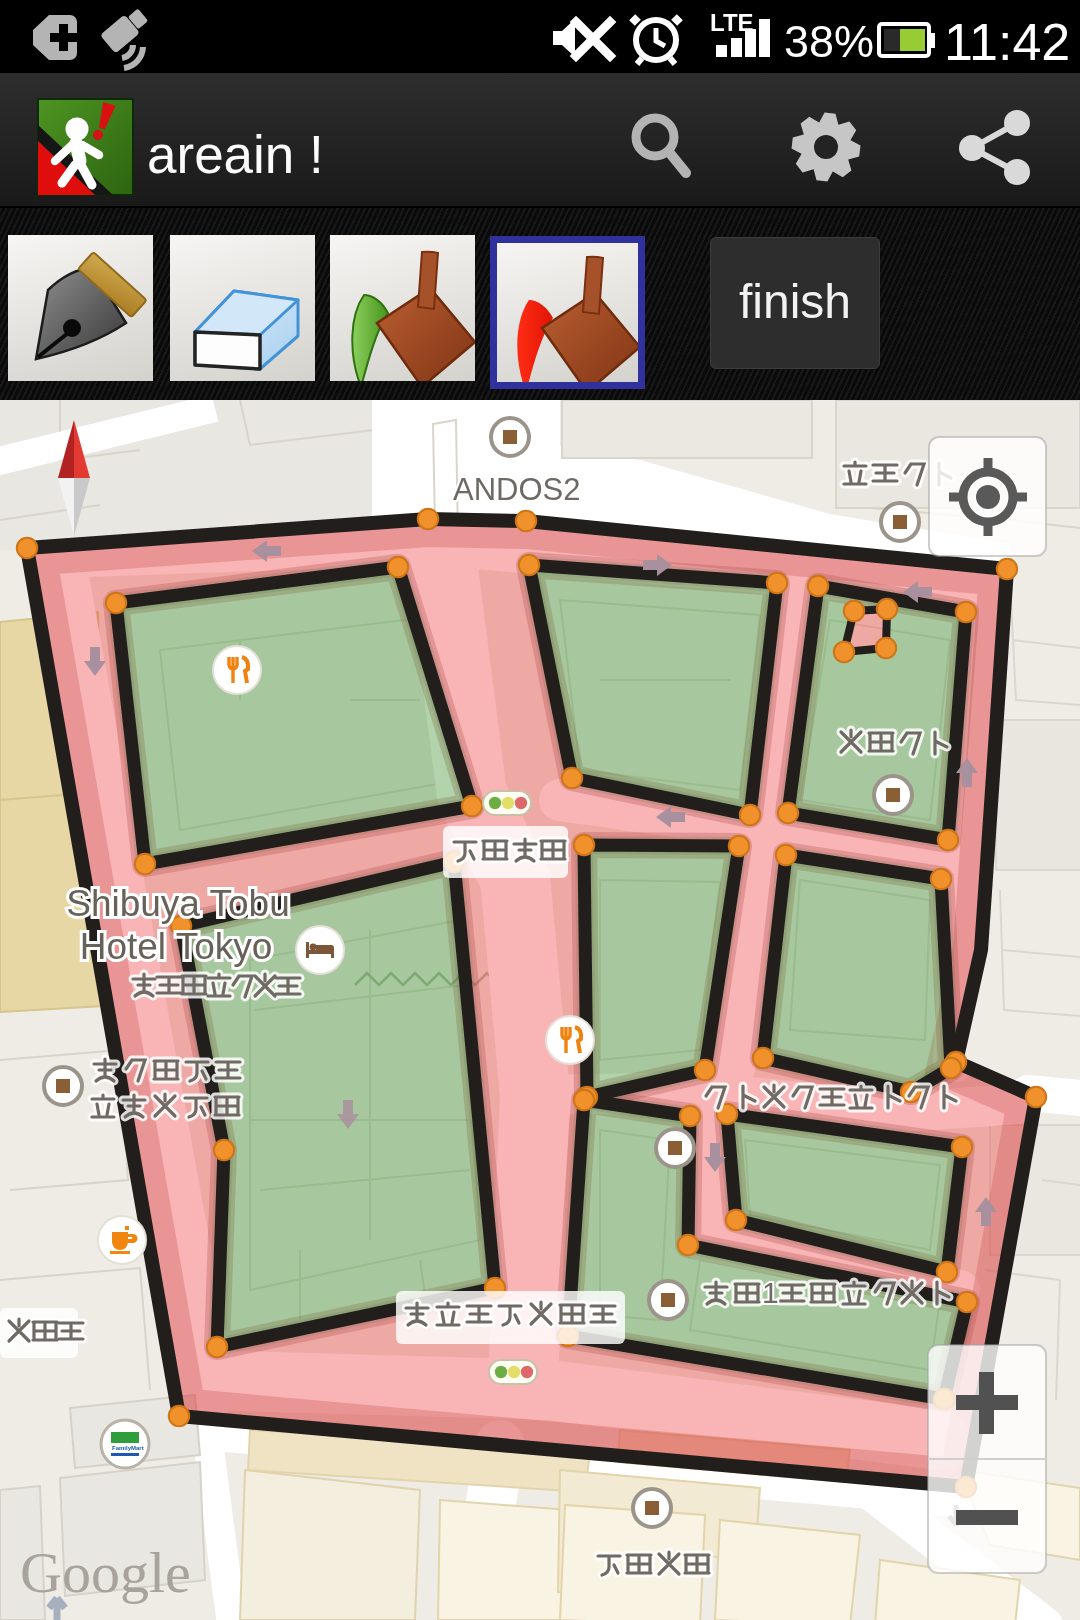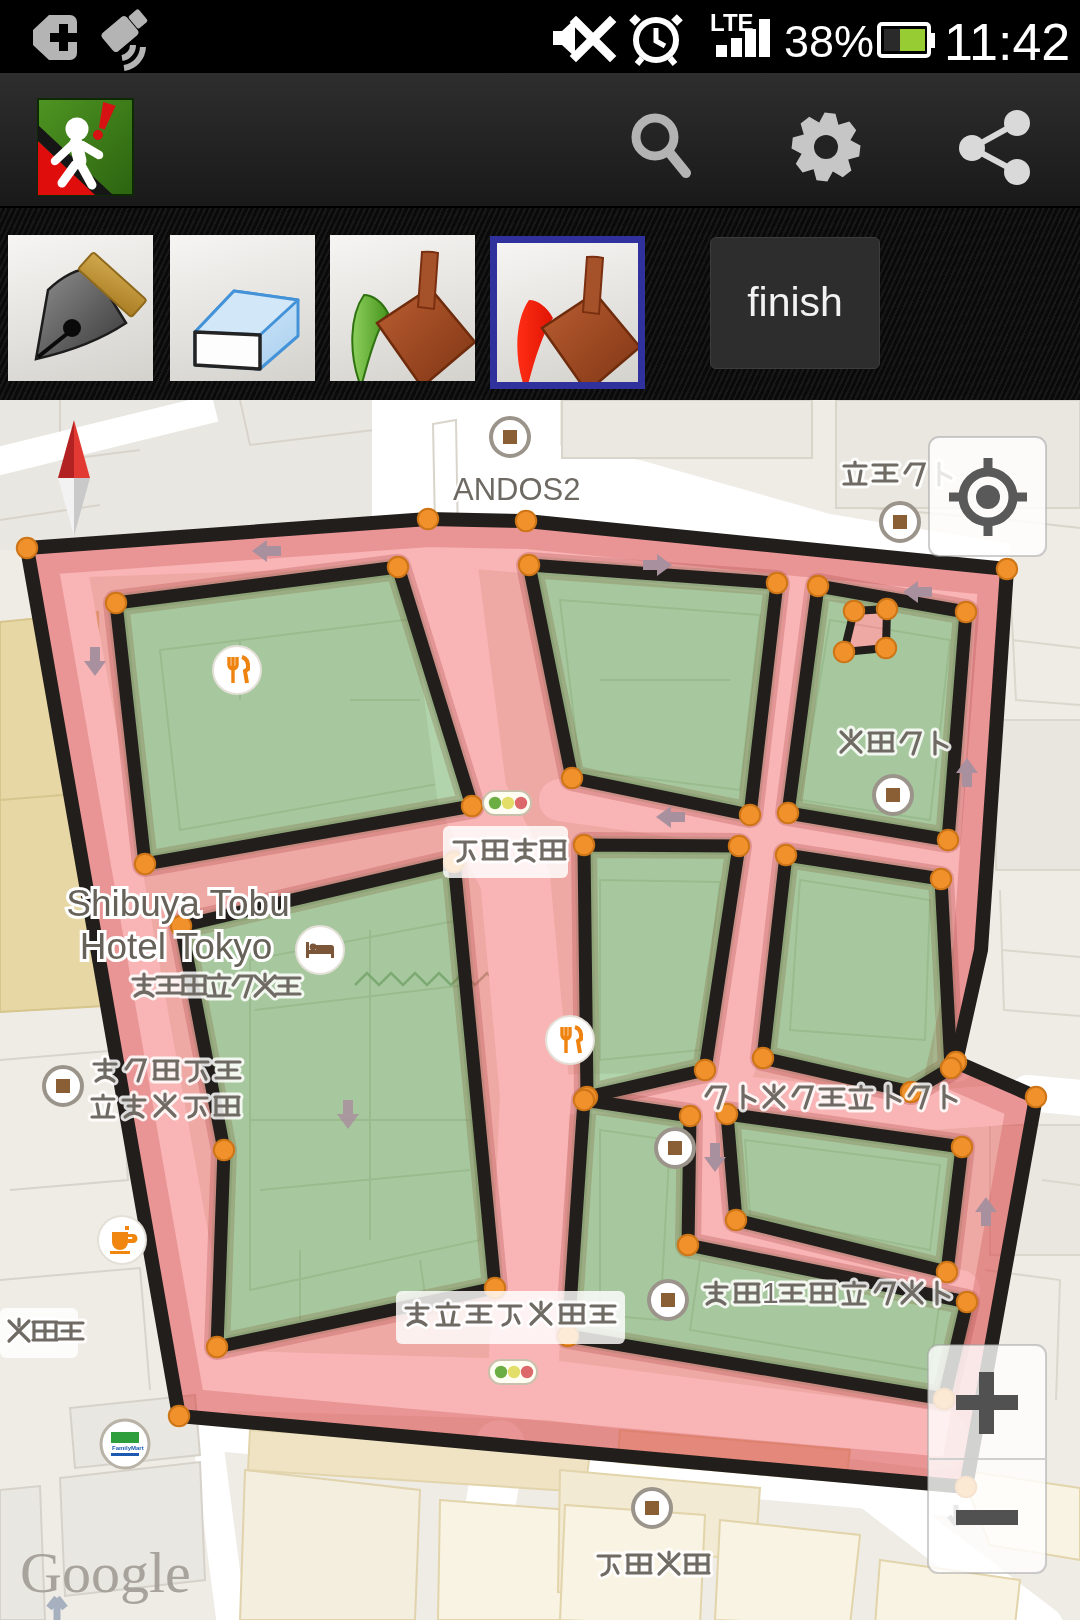--- a/index.html
+++ b/index.html
@@ -3,21 +3,21 @@
 <style>
 html,body{margin:0;padding:0;background:#000;}
 #wrap{position:relative;width:1080px;height:1620px;overflow:hidden;background:#000;font-family:"Liberation Sans",sans-serif;}
 #status{position:absolute;left:0;top:2px;width:1080px;height:73px;background:#000;}
 #appbar{position:absolute;left:0;top:73px;width:1080px;height:135px;background:linear-gradient(#2e2e2e,#191919);}
 #appbar:after{content:"";position:absolute;left:0;bottom:0;width:100%;height:2px;background:#000;}
 #title{position:absolute;left:147px;top:51px;font-size:53px;color:#fbfbfb;letter-spacing:0px;}
 #toolbar{position:absolute;left:0;top:208px;width:1080px;height:192px;background:#0b0b0b;}
 #toolbar .tex{position:absolute;inset:0;background:repeating-linear-gradient(115deg,#181818 0 2px,#0a0a0a 2px 5px),repeating-linear-gradient(65deg,rgba(40,40,40,.5) 0 2px,rgba(0,0,0,0) 2px 5px);}
 .tbtn{position:absolute;top:27px;width:145px;height:146px;background:linear-gradient(165deg,#f6f5f3 0%,#e4e2de 55%,#d4d2cd 100%);}
-#finish{position:absolute;left:710px;top:29px;width:168px;height:130px;background:#2d2d2d;border:1px solid #3c3c3c;border-radius:6px;color:#f2f2f2;font-size:41px;text-align:center;line-height:128px;}
+#finish{position:absolute;left:710px;top:29px;width:168px;height:130px;background:#2d2d2d;border:1px solid #3c3c3c;border-radius:6px;color:#f2f2f2;font-size:48px;text-align:center;line-height:128px;}
 </style></head>
 <body>
 <div id="wrap">
 
 <div id="status">
 <svg width="1080" height="73" viewBox="0 0 1080 73">
 
 <g fill="#b4b4b4">
           <path d="M49,13 h21 a7,7 0 0 1 7,7 v31 a7,7 0 0 1 -7,7 h-21 l-16,-15 v-15 Z"></path>
           <path d="M50,31 h9 v-9 h9 v9 h9 v9 h-9 v9 h-9 v-9 h-9 Z" fill="#000"></path>
@@ -102,20 +102,21 @@
         </g>
 
 <g stroke="#d9d9d9" stroke-width="6" fill="#d9d9d9">
           <line x1="972" y1="75" x2="1017" y2="50"></line>
           <line x1="972" y1="75" x2="1017" y2="99"></line>
           <circle cx="972" cy="75" r="13" stroke="none"></circle>
           <circle cx="1017" cy="50" r="13" stroke="none"></circle>
           <circle cx="1017" cy="99" r="13" stroke="none"></circle>
         </g>
 </svg>
+<div id="title">areain !</div>
 </div>
 
 <div id="toolbar">
       <div class="tex"></div>
 
 <div class="tbtn" style="left:8px">
 <svg width="145" height="146" viewBox="0 0 145 146">
 <defs>
             <linearGradient id="nib" x1="0" y1="0" x2="1" y2="1">
               <stop offset="0" stop-color="#8f8f8f"></stop>

